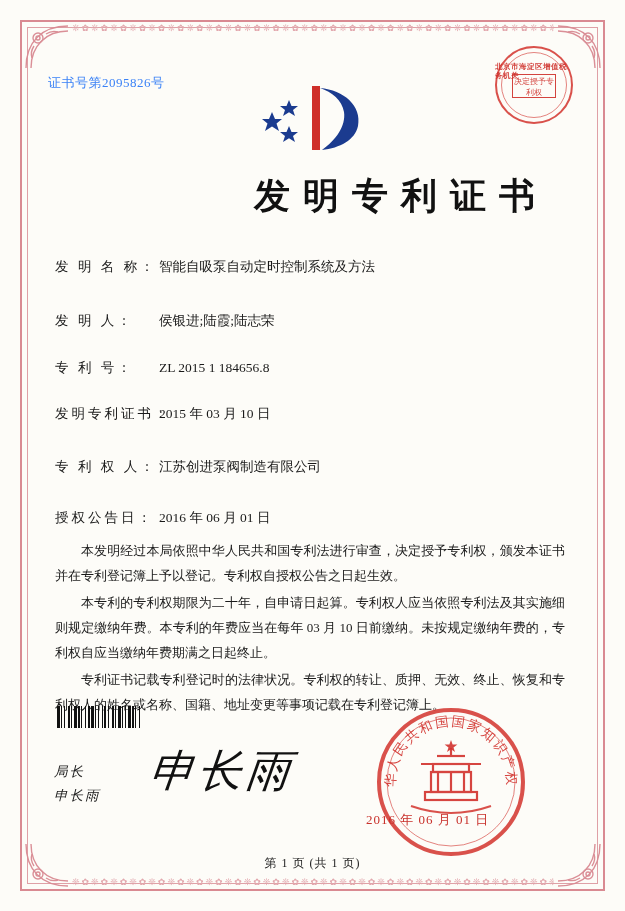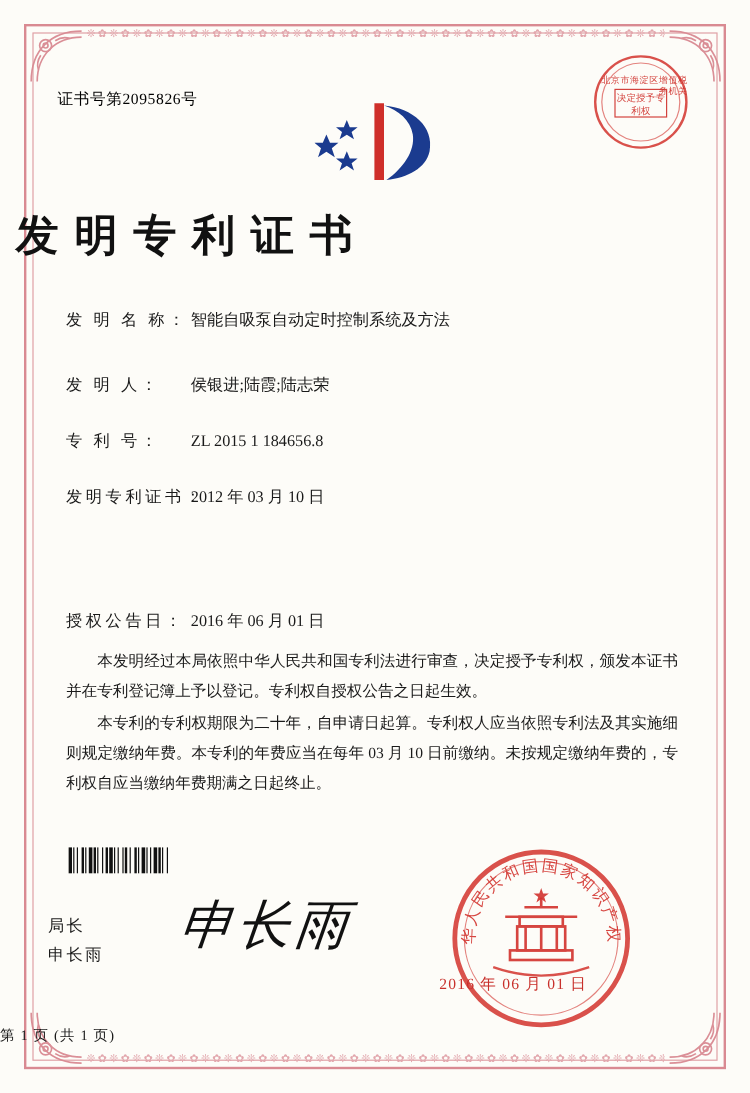--- a/index.html
+++ b/index.html
@@ -60,21 +60,21 @@
   }
   .edge-top    { left: 72px; top: 24px;  width: 482px; text-align: center; }
   .edge-bottom { left: 72px; top: 878px; width: 482px; text-align: center; }
 
   
   .cert-number {
     position: absolute;
     left: 48px; top: 74px;
     font-size: 13px;
     letter-spacing: 0.5px;
-    color: #000000;
+    color: #3b82f6;
   }
 
   
   .seal-top {
     position: absolute;
     right: 52px; top: 46px;
     width: 78px; height: 78px;
   }
   .seal-top .ring {
     position: absolute;
@@ -89,25 +89,26 @@
     border: 1px solid #d2322d;
     border-radius: 50%;
     opacity: 0.6;
   }
   .seal-top .seal-text {
     position: absolute;
     inset: 0;
     color: #cf2f2a;
     font-size: 7.5px;
     line-height: 9px;
-    text-align: right;
+    text-align: left;
     padding-top: 16px;
     box-sizing: border-box;
     opacity: 0.9;
     letter-spacing: 0.5px;
+    font-weight: bold;
   }
   .seal-top .seal-core {
     position: absolute;
     left: 17px; top: 28px;
     width: 44px; height: 24px;
     color: #cf2f2a;
     font-size: 8px;
     line-height: 11px;
     text-align: center;
     border: 1px solid #cf2f2a;
@@ -122,21 +123,21 @@
     left: 262px; top: 82px;
     width: 102px; height: 72px;
   }
   .logo svg { display:block; width: 102px; height: 72px; }
 
   
   .main-title {
     position: absolute;
     left: 0; top: 172px;
     width: 548px;
-    text-align: left;
+    text-align: right;
     font-size: 36px;
     letter-spacing: 13px;
     text-indent: 13px;
     font-weight: bold;
     color: #111;
     font-family: "DejaVu Serif", serif;
   }
 
   
   .field {
@@ -186,24 +187,25 @@
   }
   .barcode i {
     display: block;
     background: #111;
     height: 22px;
   }
 
   
   .sig-label {
     position: absolute;
-    left: 40px; top: 760px;
+    left: 54px; top: 760px;
     font-size: 13.5px;
     letter-spacing: 2px;
     line-height: 24px;
+    font-style: italic;
   }
   .signature {
     position: absolute;
     left: 150px; top: 742px;
     font-size: 44px;
     font-family: "DejaVu Serif", serif;
     font-style: italic;
     color: #111;
     letter-spacing: 4px;
     transform: skewX(-6deg);
@@ -222,20 +224,21 @@
     font-size: 13px;
     color: #c8302b;
     letter-spacing: 1px;
   }
 
   
   .footer {
     position: absolute;
     left: 0; top: 855px;
     width: 625px;
+    text-align: center;
     font-size: 12px;
     color: #1a1a1a;
     letter-spacing: 1px;
   }
 </style>
 </head>
 <body>
 
 <div class="page">
 
@@ -322,29 +325,33 @@
   <div class="field f1">
     <span class="lbl">发 明 名 称：</span><span class="val">智能自吸泵自动定时控制系统及方法</span>
   </div>
   <div class="field f2">
     <span class="lbl">发 明 人：</span><span class="val">侯银进;陆霞;陆志荣</span>
   </div>
   <div class="field f3">
     <span class="lbl">专 利 号：</span><span class="val">ZL 2015 1 184656.8</span>
   </div>
   <div class="field f4">
-    <span class="lbl">发明专利证书：</span><span class="val">2012 年 03 月 10 日</span>
+    <span class="lbl">发明专利证书：</span><span class="val">2015 年 03 月 10 日</span>
+  </div>
+  <div class="field f5">
+    <span class="lbl">专 利 权 人：</span><span class="val">江苏创进泵阀制造有限公司</span>
   </div>
   <div class="field f6">
     <span class="lbl">授权公告日：</span><span class="val">2016 年 06 月 01 日</span>
   </div>
 
   <div class="body-text">
     <p>本发明经过本局依照中华人民共和国专利法进行审查，决定授予专利权，颁发本证书并在专利登记簿上予以登记。专利权自授权公告之日起生效。</p>
     <p>本专利的专利权期限为二十年，自申请日起算。专利权人应当依照专利法及其实施细则规定缴纳年费。本专利的年费应当在每年 03 月 10 日前缴纳。未按规定缴纳年费的，专利权自应当缴纳年费期满之日起终止。</p>
+    <p>专利证书记载专利登记时的法律状况。专利权的转让、质押、无效、终止、恢复和专利权人的姓名或名称、国籍、地址变更等事项记载在专利登记簿上。</p>
   </div>
 
   <div class="barcode" id="barcode">
       <i style="width: 3px; background: rgb(17, 17, 17);"></i>
       <i style="width: 1px; background: transparent;"></i>
       <i style="width: 1px; background: rgb(17, 17, 17);"></i>
       <i style="width: 2px; background: transparent;"></i>
       <i style="width: 1px; background: rgb(17, 17, 17);"></i>
       <i style="width: 3px; background: transparent;"></i>
       <i style="width: 2px; background: rgb(17, 17, 17);"></i>

